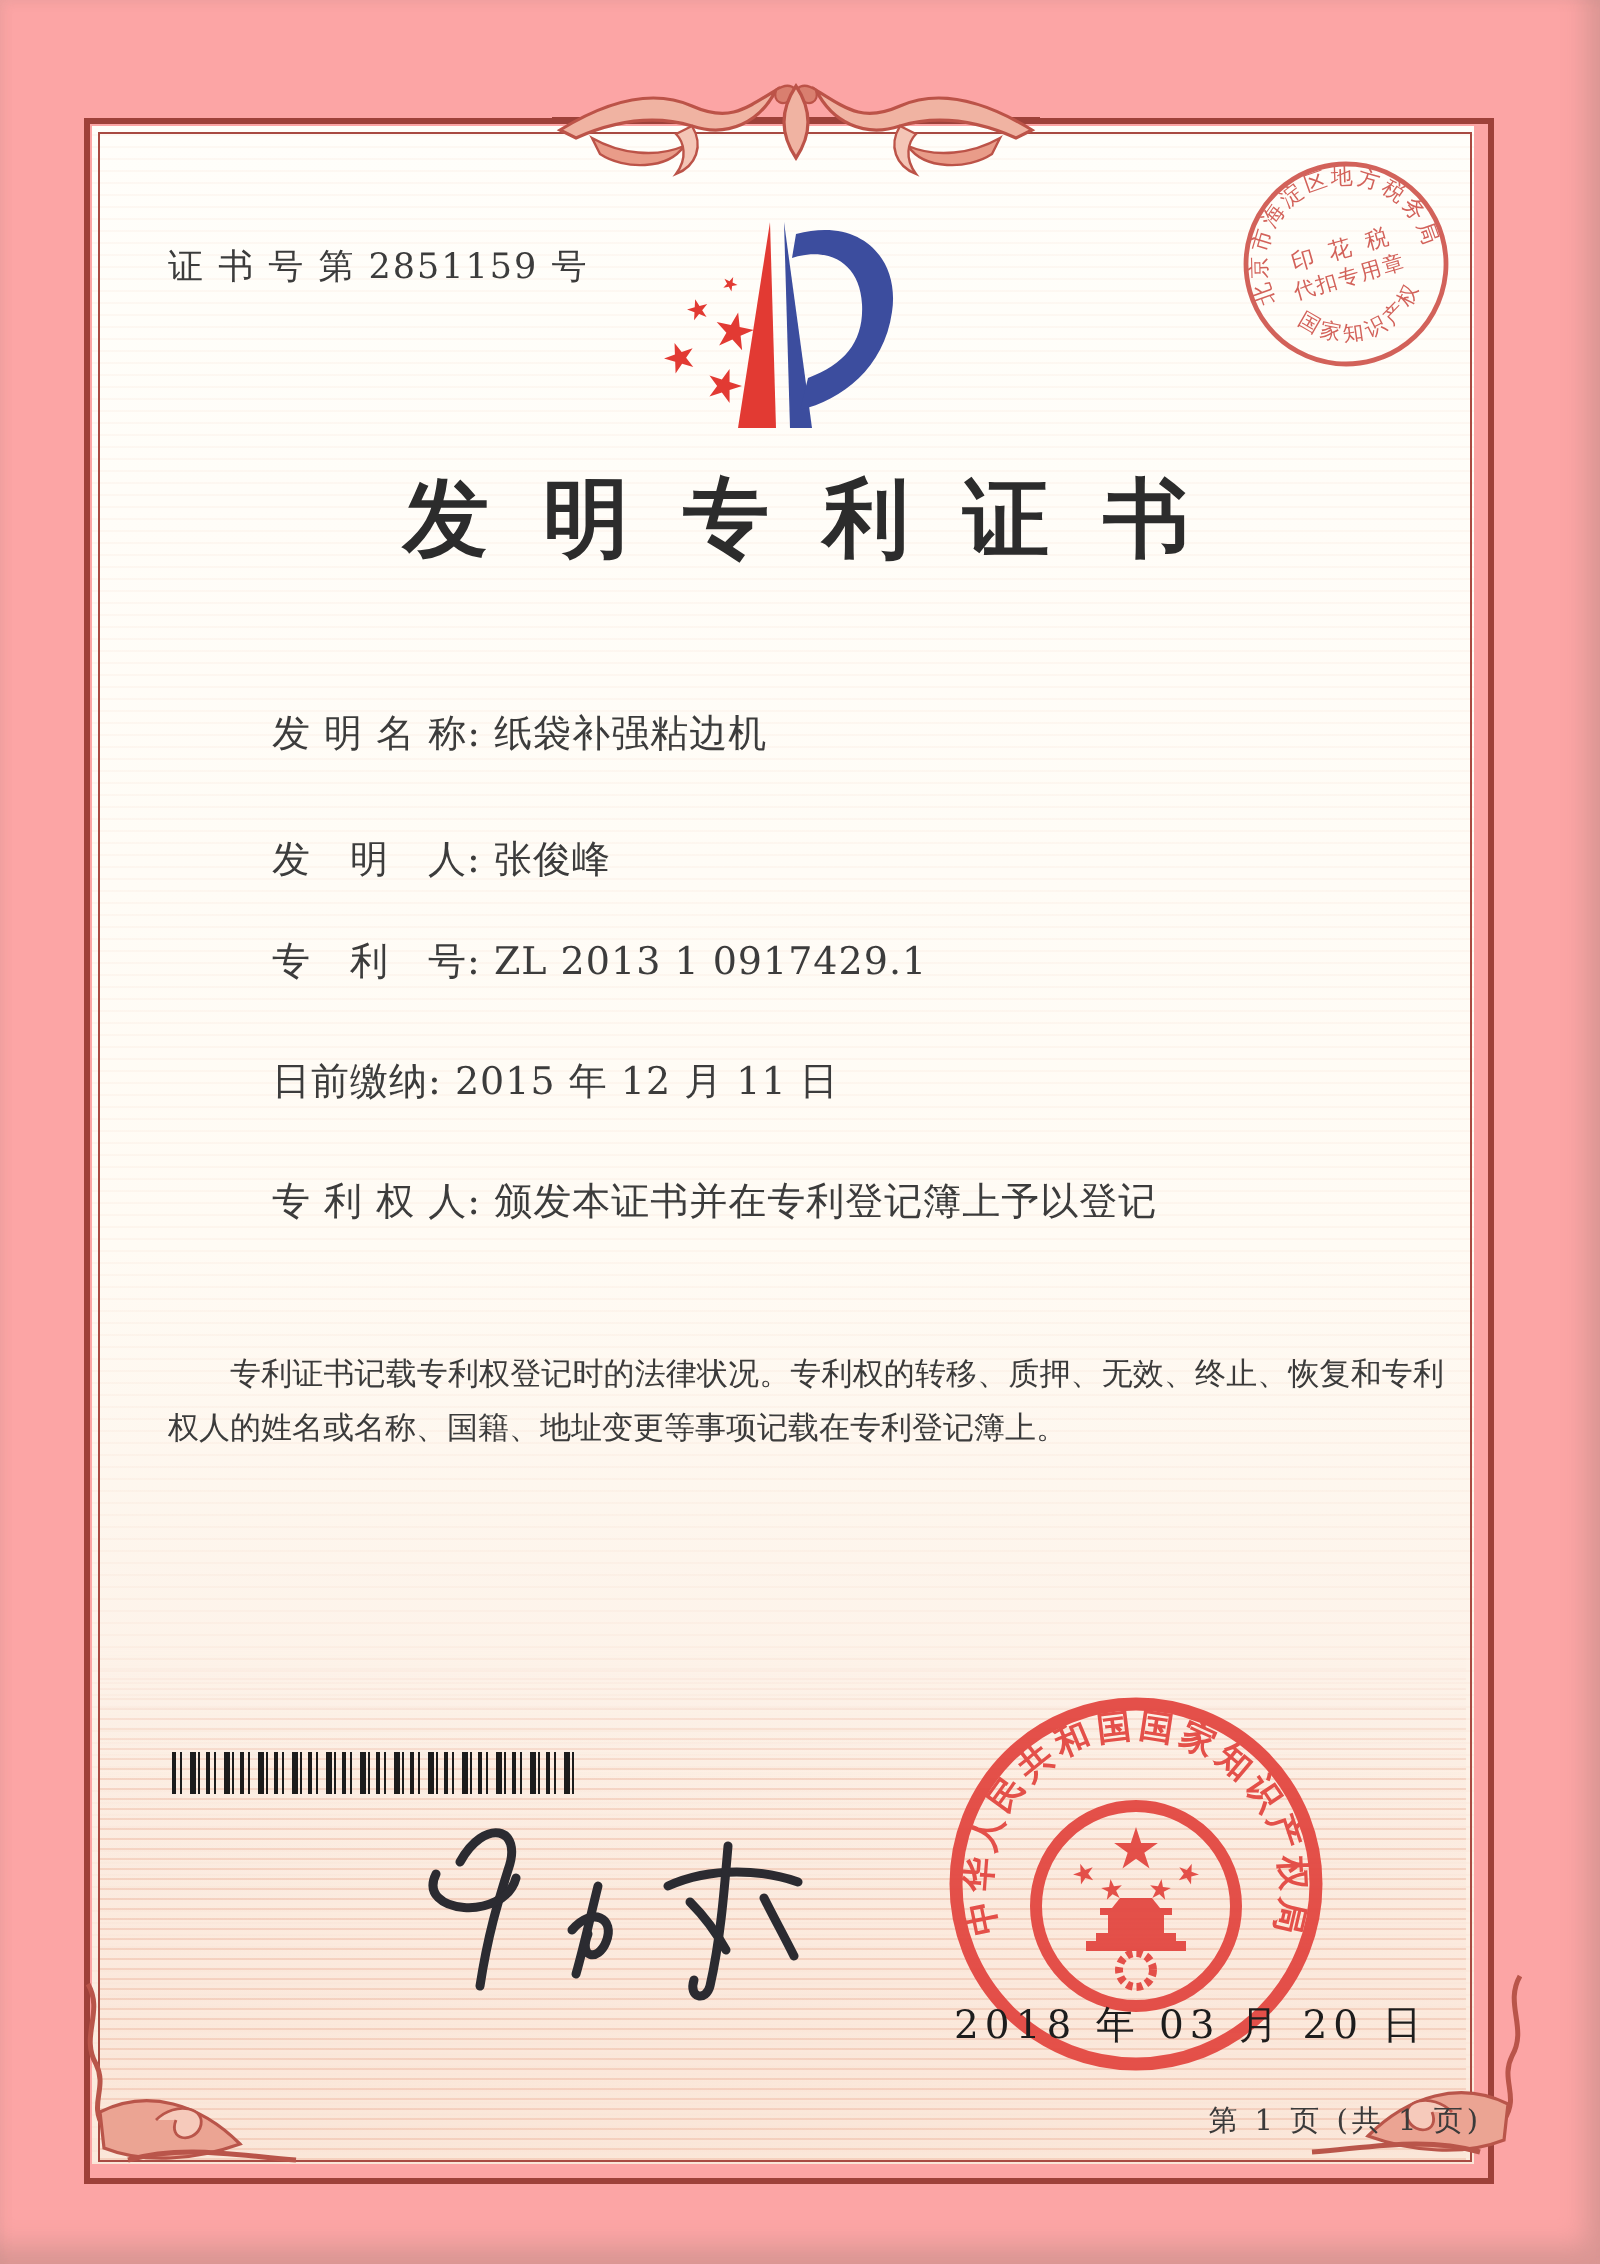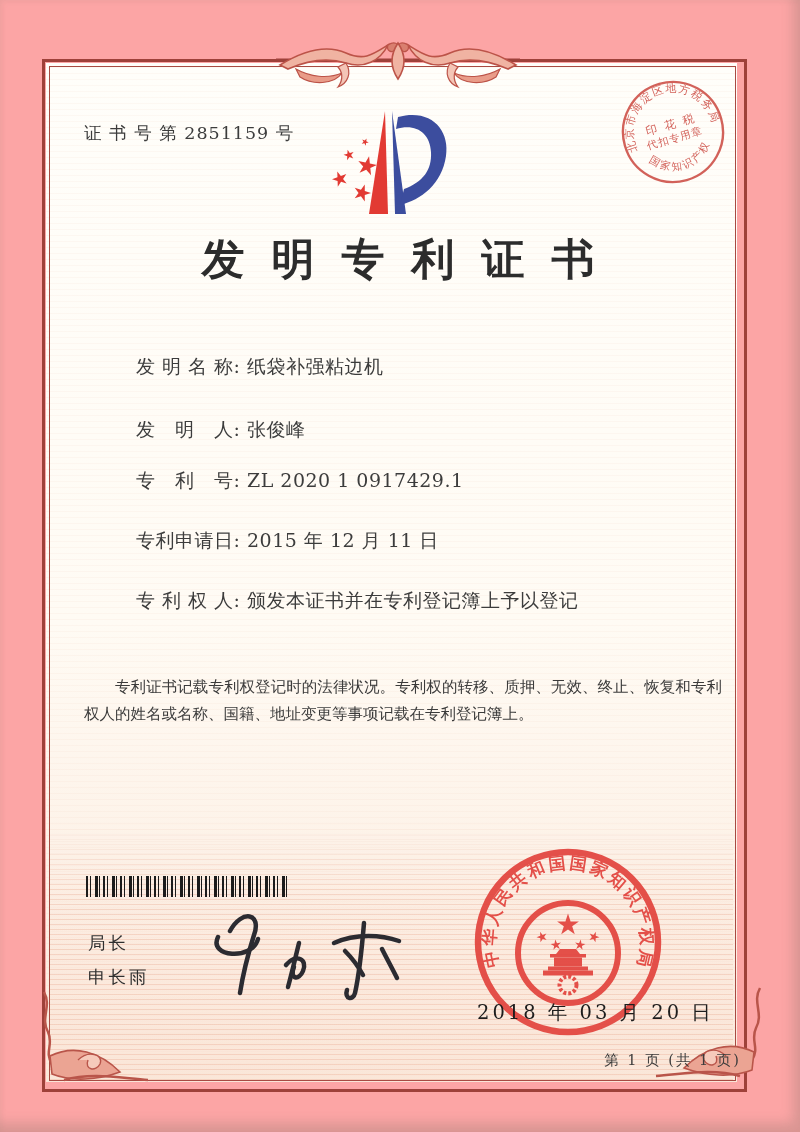--- a/index.html
+++ b/index.html
@@ -135,39 +135,35 @@
 
   <div class="big-title">发明专利证书</div>
 
   <div class="field" style="top:354px">
     <span>发 明 名 称: </span><span>纸袋补强粘边机</span>
   </div>
   <div class="field" style="top:417px">
     <span>发　明　人: </span><span>张俊峰</span>
   </div>
   <div class="field" style="top:468px">
-    <span>专　利　号: </span><span>ZL 2020 1 0917429.1</span>
+    <span>专　利　号: </span><span>ZL 2013 1 0917429.1</span>
   </div>
   <div class="field" style="top:528px">
-    <span>专利申请日: </span><span>2015 年 12 月 11 日</span>
+    <span>日前缴纳: </span><span>2015 年 12 月 11 日</span>
   </div>
   <div class="field" style="top:588px">
     <span>专 利 权 人: </span><span>颁发本证书并在专利登记簿上予以登记</span>
   </div>
 
   <div class="body-text">
     <p>专利证书记载专利权登记时的法律状况。专利权的转移、质押、无效、终止、恢复和专利权人的姓名或名称、国籍、地址变更等事项记载在专利登记簿上。</p>
   </div>
 
   <div class="barcode"></div>
 
-  <div class="director">
-    <div>局长</div>
-    <div>申长雨</div>
-  </div>
 
   <div class="signature">
     <svg width="210" height="100" viewBox="0 0 210 100">
       <g fill="none" stroke="#2b2b31" stroke-width="4.5" stroke-linecap="round">
         <path d="M34 28 C46 6 66 10 58 32 C53 48 48 64 44 90"></path>
         <path d="M22 34 C12 54 56 58 62 36"></path>
         <path d="M103 40 C99 56 96 70 92 84"></path>
         <path d="M90 62 C100 50 112 56 107 68 C103 78 93 76 98 64"></path>
         <path d="M138 40 C160 30 186 32 203 38"></path>
         <path d="M168 20 C166 44 164 68 159 90 C157 98 148 96 151 87"></path>

